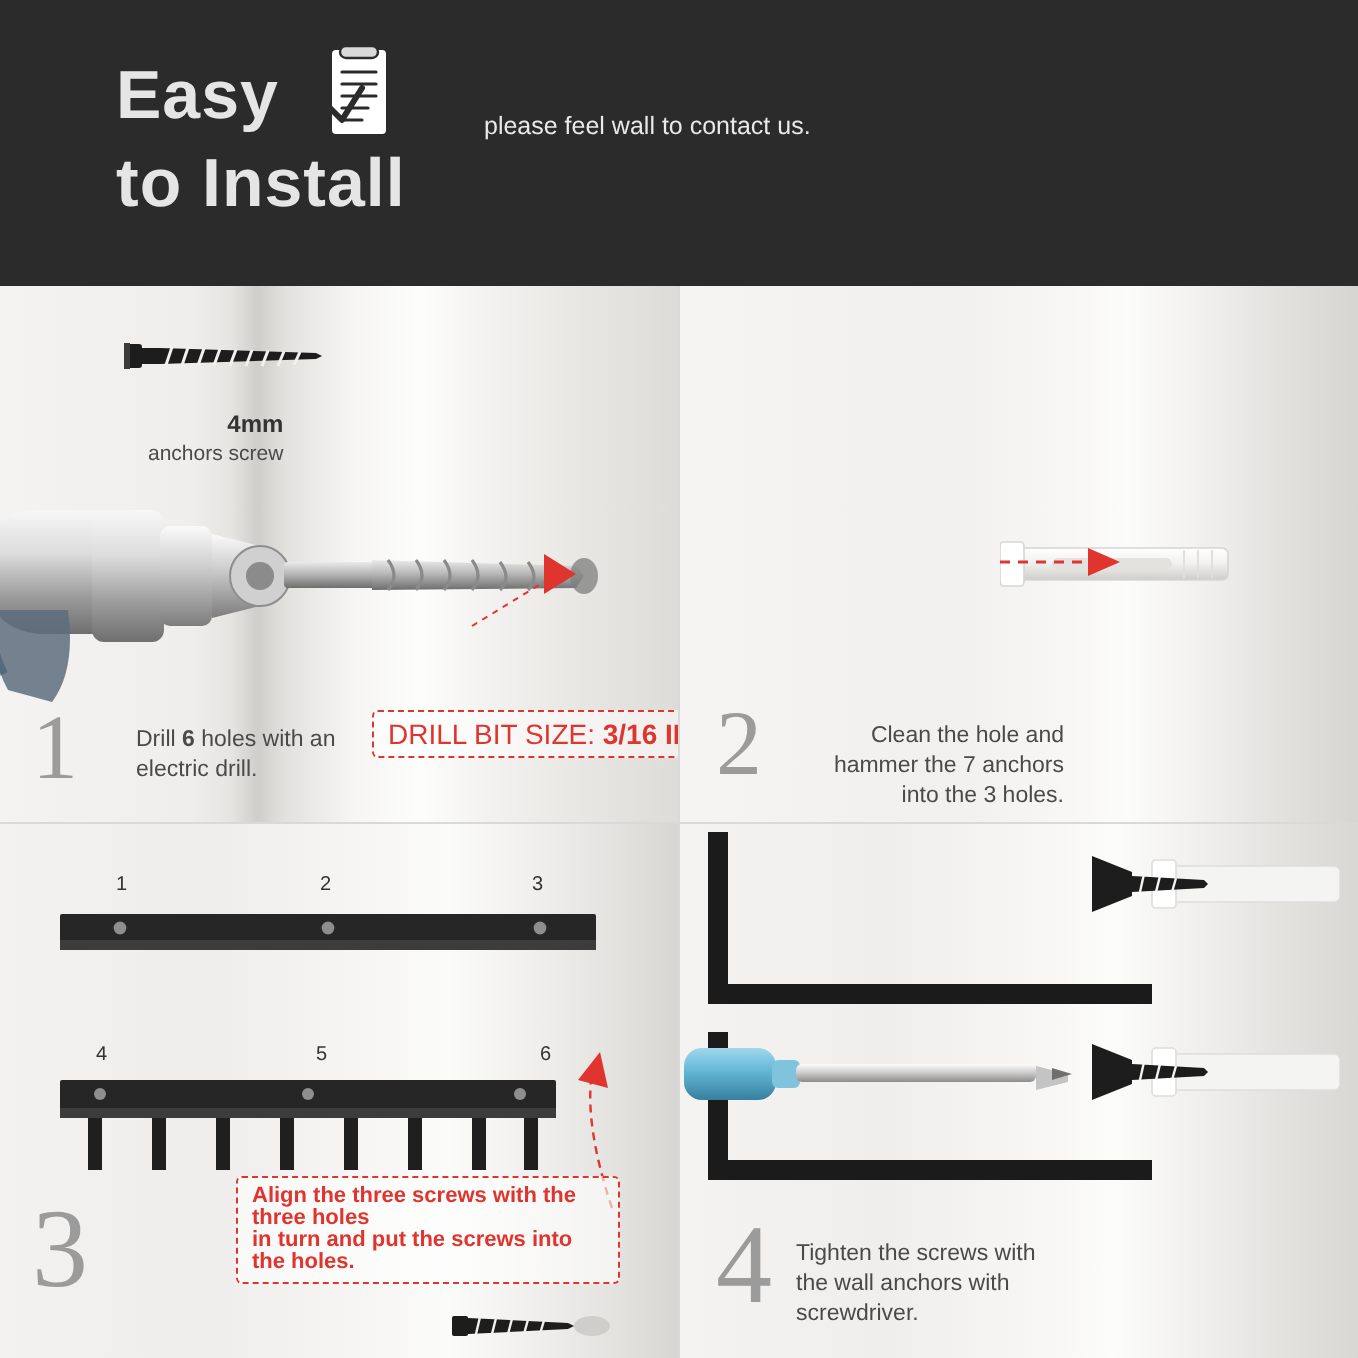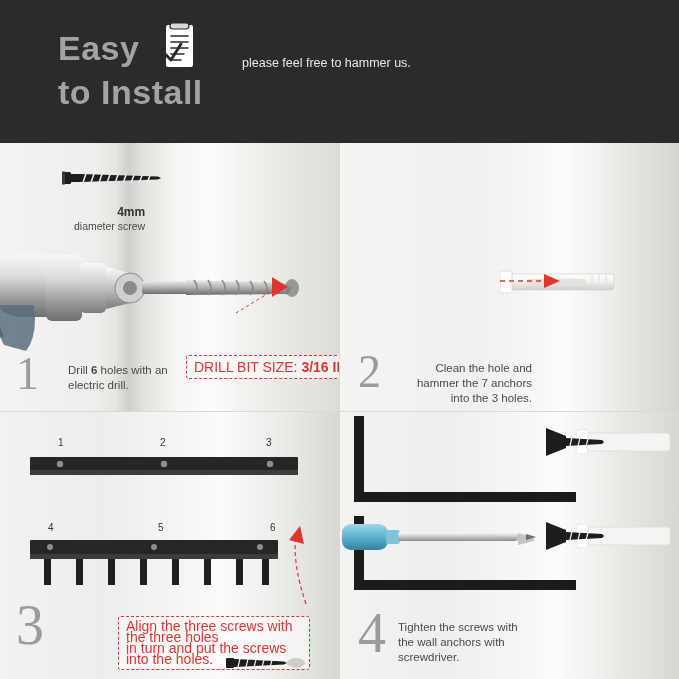--- a/index.html
+++ b/index.html
@@ -31,21 +31,21 @@
   }
   #header-title {
     position: absolute;
     left: 58px;
     top: 26px;
     width: 160px;
     font-size: 34px;
     line-height: 44px;
     font-weight: bold;
     letter-spacing: 0.5px;
-    color: #a3a3a3;
+    color: #e5e5e5;
   }
   #header-title .l1 { display: block; }
   #header-title .l2 { display: block; }
   #doc-icon {
     position: absolute;
     left: 160px;
     top: 22px;
     width: 40px;
     height: 50px;
   }
@@ -224,29 +224,30 @@
     height: 58px;
   }
   .hole-num {
     position: absolute;
     font-size: 10px;
     color: #333;
   }
   #p3-callout {
     position: absolute;
     left: 118px;
-    top: 204px;
+    top: 176px;
     border: 1px dashed #e0352f;
     border-radius: 3px;
     padding: 4px 7px;
-    font-size: 14px;
+    font-size: 11px;
     line-height: 11px;
     color: #e0352f;
     background: rgba(255,255,255,0.6);
     width: 176px;
+    font-weight: bold;
   }
   #p3-screw {
     position: absolute;
     left: 226px;
     top: 240px;
     width: 80px;
     height: 22px;
   }
   #p3 .step-num { left: 16px; top: 190px; font-size: 56px; }
 
@@ -272,21 +273,21 @@
         <line x1="11" y1="14" x2="28" y2="14"></line>
         <line x1="11" y1="20" x2="28" y2="20"></line>
         <line x1="11" y1="26" x2="28" y2="26"></line>
         <line x1="11" y1="32" x2="24" y2="32"></line>
         <line x1="11" y1="38" x2="21" y2="38"></line>
       </g>
       <path d="M3 30 l8 8 l10 -16" fill="none" stroke="#2b2b2b" stroke-width="3" stroke-linecap="round" stroke-linejoin="round"></path>
     </svg>
 
     <div id="header-body">
-      <span class="hl">please feel free to hammer us.</span>
+      <span class="hl">please feel wall to contact us.</span>
     </div>
   </div>
 
   <div class="vsep" id="sep-v"></div>
   <div class="vsep" id="sep-h"></div>
 
   <div class="panel" id="p1">
     <div class="wall"></div>
 
     <svg id="screw-img" viewBox="0 0 110 26">
@@ -304,21 +305,21 @@
         <line x1="64" y1="10" x2="61" y2="18"></line>
         <line x1="72" y1="10.3" x2="69" y2="18"></line>
         <line x1="80" y1="10.6" x2="77" y2="18"></line>
         <line x1="88" y1="10.9" x2="85" y2="17.5"></line>
       </g>
       <rect x="0" y="6.5" width="3" height="13" fill="#3a3a3a"></rect>
     </svg>
 
     <div id="screw-label">
       <span class="mm">4</span><span class="mm">mm</span><br>
-      <span class="sub">diameter screw</span>
+      <span class="sub">anchors screw</span>
     </div>
 
     <svg id="drill-img" viewBox="0 0 310 120">
       <defs>
         <linearGradient id="gBody" x1="0" y1="0" x2="0" y2="1">
           <stop offset="0%" stop-color="#f7f7f7"></stop>
           <stop offset="35%" stop-color="#dcdcdc"></stop>
           <stop offset="70%" stop-color="#9c9c9c"></stop>
           <stop offset="100%" stop-color="#6f6f6f"></stop>
         </linearGradient>

